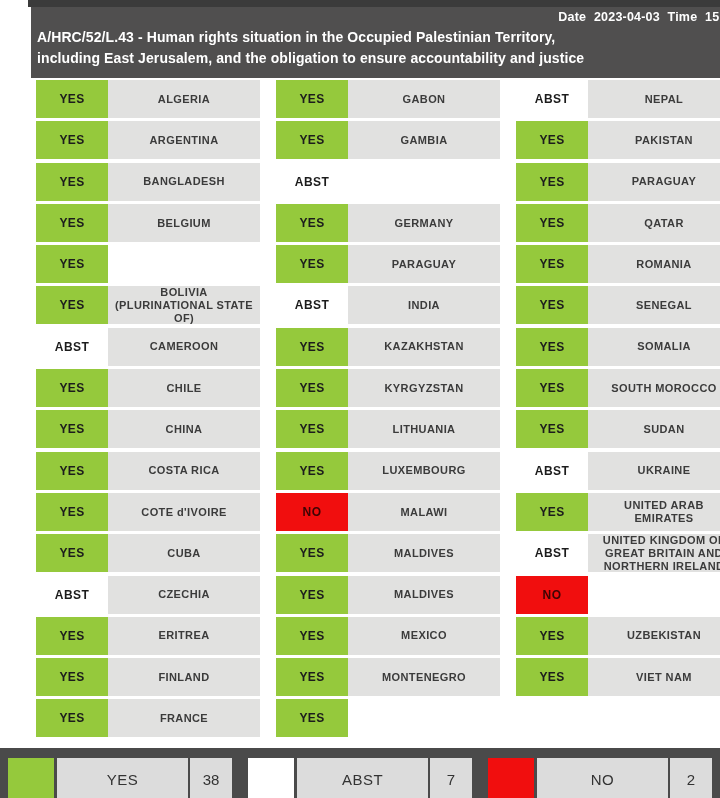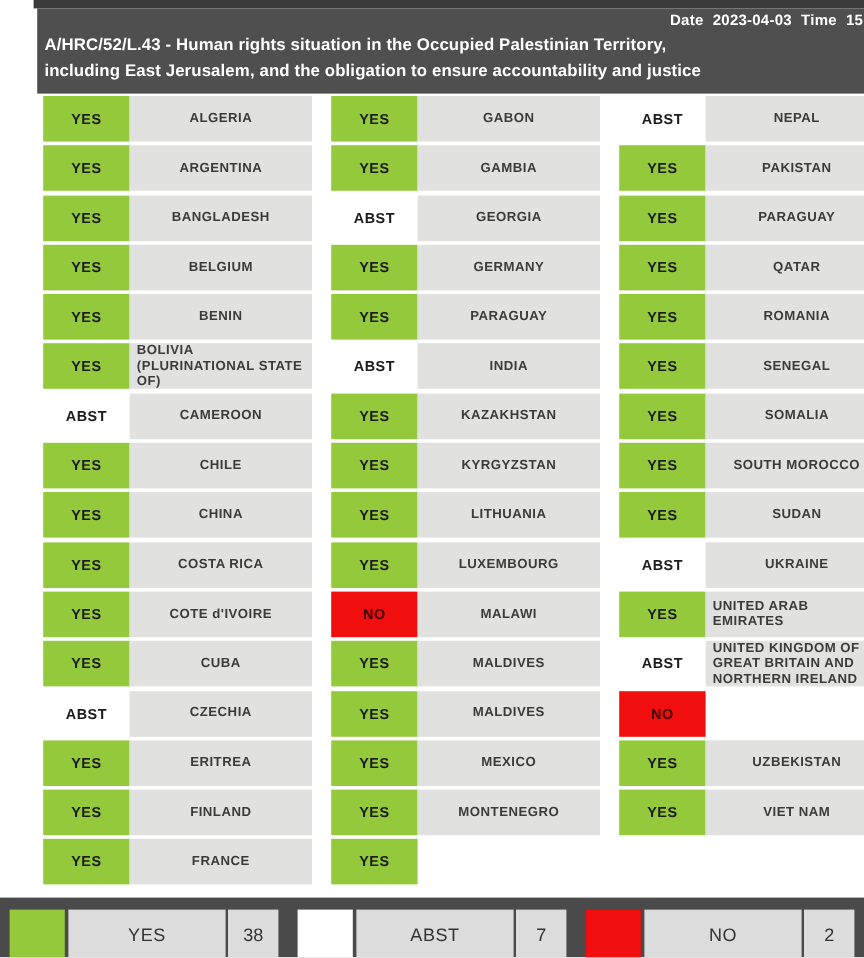--- a/index.html
+++ b/index.html
@@ -23,21 +23,21 @@
   .vote-row{display:flex;height:38px;margin-bottom:3.3px;}
   .vote-badge{
     width:72px;display:flex;align-items:center;justify-content:center;
     font-weight:bold;font-size:12px;letter-spacing:.4px;color:#1c1c1c;flex:none;
   }
   .vote-yes{background:#95c93c;}
   .vote-abst{background:#ffffff;}
   .vote-no{background:#f10e0e;color:#3d0404;}
   .country{
     flex:1;background:#e1e1e0;display:flex;align-items:center;justify-content:center;
-    font-size:11px;font-weight:600;color:#3b3b3b;
+    text-align:center;font-size:11px;font-weight:600;color:#3b3b3b;
     letter-spacing:.4px;line-height:1.16;padding:1px 6px;overflow:hidden;
   }
   
   .summary-bar{
     position:absolute;left:0;right:0;bottom:0;height:50px;background:#4a4a4a;
     box-sizing:border-box;padding:10px 8px 0 8px;display:flex;gap:16px;
   }
   .summary-box{width:224px;display:flex;height:42px;}
   .swatch{width:46px;flex:none;margin-right:3px;}
   .swatch-green{background:#95c93c;}
@@ -84,21 +84,20 @@
         <div class="vote-row">
           <div class="vote-badge vote-yes">YES</div>
           <div class="country">BANGLADESH</div>
         </div>
         <div class="vote-row">
           <div class="vote-badge vote-yes">YES</div>
           <div class="country">BELGIUM</div>
         </div>
         <div class="vote-row">
           <div class="vote-badge vote-yes">YES</div>
-          <div class="country">BENIN</div>
         </div>
         <div class="vote-row">
           <div class="vote-badge vote-yes">YES</div>
           <div class="country">BOLIVIA (PLURINATIONAL STATE OF)</div>
         </div>
         <div class="vote-row">
           <div class="vote-badge vote-abst">ABST</div>
           <div class="country">CAMEROON</div>
         </div>
         <div class="vote-row">
@@ -142,21 +141,20 @@
         <div class="vote-row">
           <div class="vote-badge vote-yes">YES</div>
           <div class="country">GABON</div>
         </div>
         <div class="vote-row">
           <div class="vote-badge vote-yes">YES</div>
           <div class="country">GAMBIA</div>
         </div>
         <div class="vote-row">
           <div class="vote-badge vote-abst">ABST</div>
-          <div class="country">GEORGIA</div>
         </div>
         <div class="vote-row">
           <div class="vote-badge vote-yes">YES</div>
           <div class="country">GERMANY</div>
         </div>
         <div class="vote-row">
           <div class="vote-badge vote-yes">YES</div>
           <div class="country">PARAGUAY</div>
         </div>
         <div class="vote-row">

